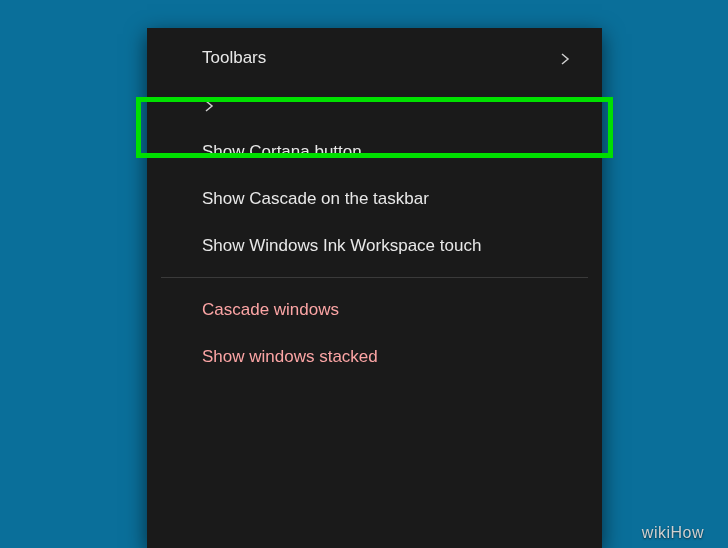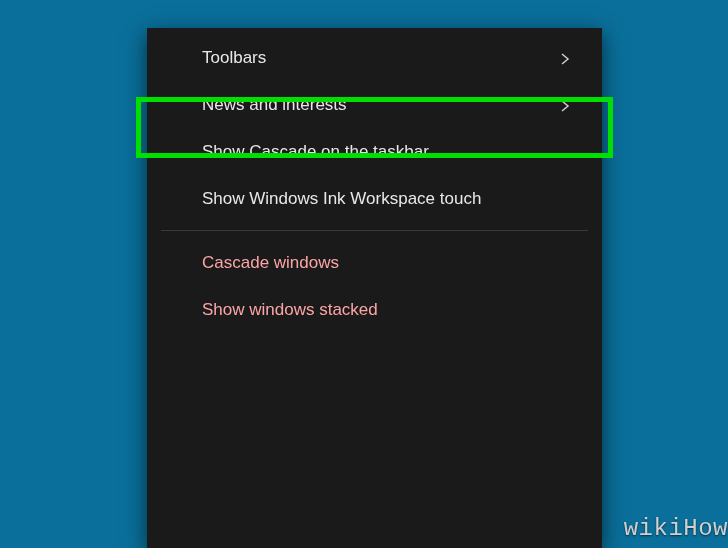--- a/index.html
+++ b/index.html
@@ -69,53 +69,55 @@
       position: absolute;
       border: 5px solid #00e000;
       pointer-events: none;
       box-sizing: border-box;
     }
     .menu-item.highlighted {
       background: #2b2b2b;
     }
     .watermark {
       position: absolute;
-      right: 0;
+      right: 24px;
       bottom: 6px;
       color: #d0d0d0;
-      font-family: Liberation Mono, monospace;
-      font-size: 24px;
+      font-family: Liberation Sans, sans-serif;
+      font-size: 16px;
       text-shadow: 0 1px 2px rgba(0,0,0,0.6);
       letter-spacing: 0.5px;
     }
   </style>
 </head>
 <body>
 
 <div class="context-menu">
 
   <div class="menu-item">
     <span class="label">Toolbars</span>
     <span class="chevron">
       <svg viewBox="0 0 14 14">
           <polyline points="4,2 10,7 4,12"></polyline>
         </svg>
     </span>
   </div>
 
 
   <div class="menu-item">
-    <span class="label">News and interests</span>
     <span class="chevron">
       <svg viewBox="0 0 14 14">
           <polyline points="4,2 10,7 4,12"></polyline>
         </svg>
     </span>
   </div>
 
+  <div class="menu-item">
+    <span class="label">Show Cortana button</span>
+  </div>
 
 
   <div class="menu-item">
     <span class="label">Show Cascade on the taskbar</span>
   </div>
 
   <div class="menu-item">
     <span class="label">Show Windows Ink Workspace touch</span>
   </div>
 

